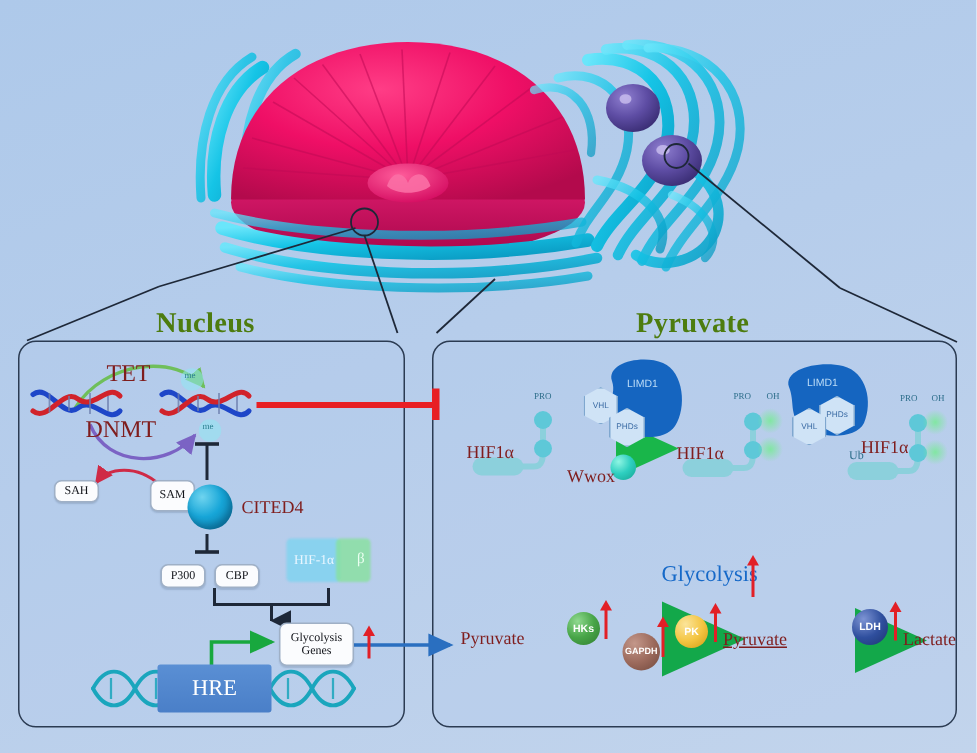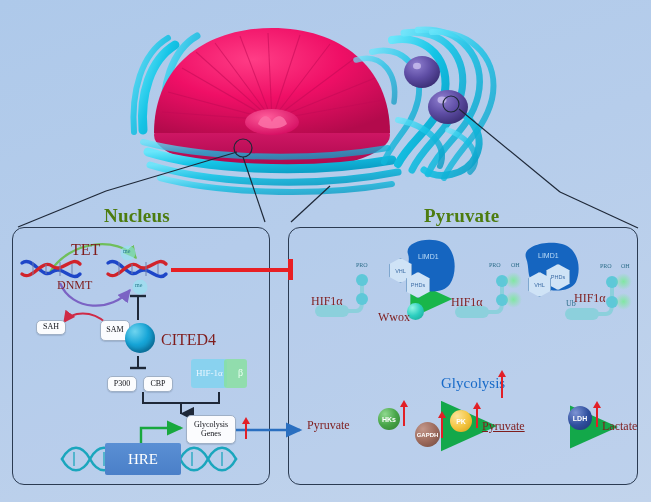--- a/index.html
+++ b/index.html
@@ -262,29 +262,29 @@
     </g>
 
     <circle cx="128" cy="253" r="7.5" fill="#8fe8f2" opacity=".55"></circle>
     <circle cx="140" cy="287" r="7.5" fill="#8fe8f2" opacity=".55"></circle>
   </svg>
 
   <div class="txt" style="left:123px;top:248px;font-size:6px;color:#2a7f90;">me</div>
   <div class="txt" style="left:135px;top:282px;font-size:6px;color:#2a7f90;">me</div>
 
   <div class="txt" style="left:71px;top:241px;font-size:16px;">TET</div>
-  <div class="txt" style="left:57px;top:278px;font-size:12px;">DNMT</div>
+  <div class="txt" style="left:57px;top:278px;font-size:16px;">DNMT</div>
 
   <div class="chip" style="left:36px;top:320px;width:30px;height:15px;font-size:8px;">SAH</div>
   <div class="chip" style="left:100px;top:320px;width:30px;height:21px;font-size:8px;">SAM</div>
 
   <div class="circ" style="left:125px;top:323px;width:30px;height:30px;
               background:radial-gradient(circle at 33% 28%,#6fd4ef 0%,#17a6d8 45%,#0b7fae 100%);
               box-shadow:inset -2px -3px 5px rgba(0,40,70,.35);"></div>
-  <div class="txt" style="left:161px;top:331px;font-size:16px;">CITED4</div>
+  <div class="txt" style="left:161px;top:331px;font-size:12px;">CITED4</div>
 
   <div class="chip" style="left:107px;top:376px;width:30px;height:16px;font-size:8px;">P300</div>
   <div class="chip" style="left:143px;top:376px;width:30px;height:16px;font-size:8px;">CBP</div>
 
   <div class="abs" style="left:191px;top:359px;width:56px;height:29px;filter:blur(0.7px);">
     <div class="abs" style="left:0;top:0;width:36px;height:29px;border-radius:3px;
                 background:rgba(124,212,239,.78);"></div>
     <div class="abs" style="left:33px;top:0;width:23px;height:29px;border-radius:3px;
                 background:rgba(134,226,155,.78);"></div>
   </div>

